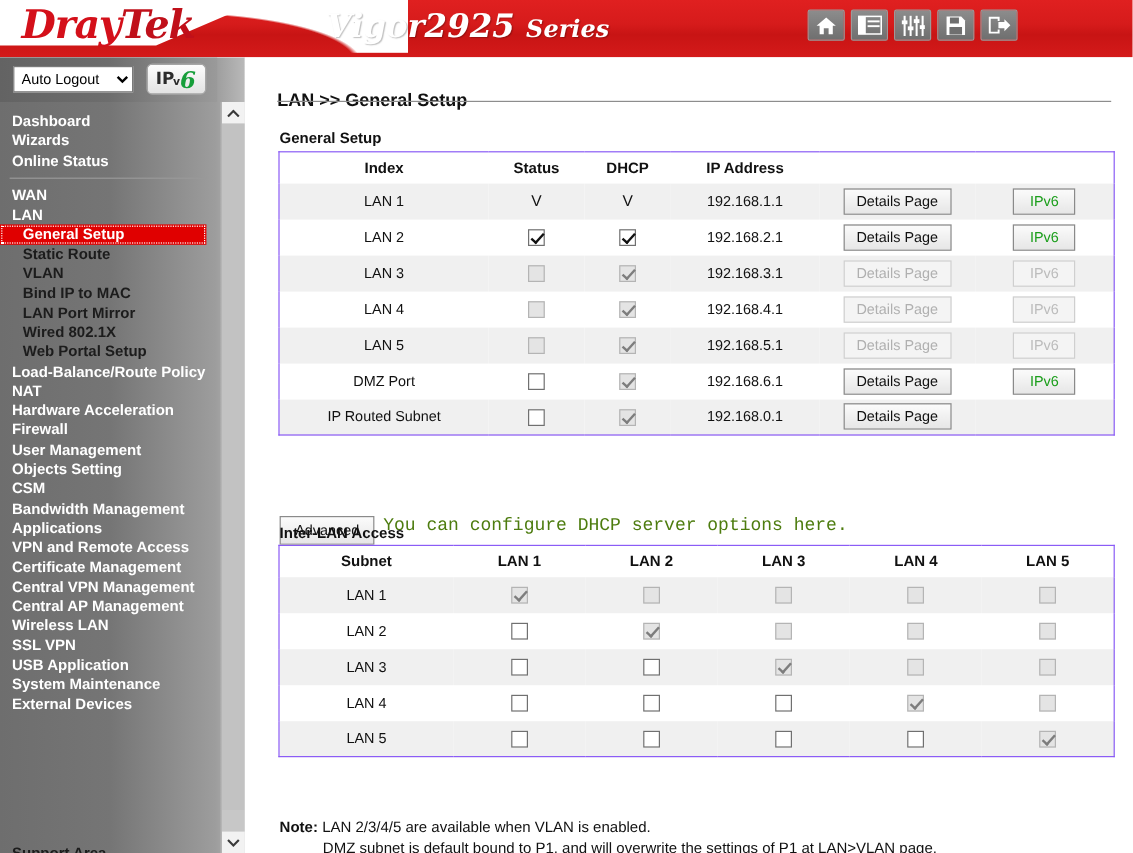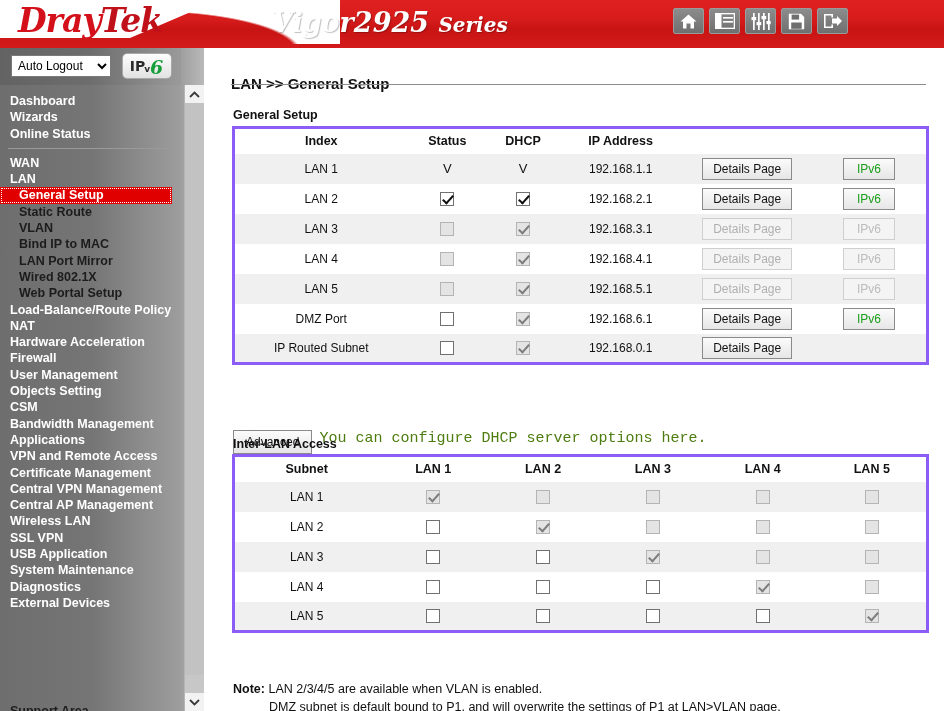--- a/index.html
+++ b/index.html
@@ -190,21 +190,21 @@
     position: absolute; left: 29px;
     font-size: 12.5px; font-weight: bold; color: #111;
     font-family: "Liberation Sans", sans-serif;
   }
   #t-general { top: 60px; }
   #t-interlan { top: 389px; }
 
   table.grid {
     position: absolute;
     border-collapse: collapse;
-    border: 3px solid #8b5cf6;
+    border: 1px solid #8b5cf6;
     background: #fff;
     font-size: 12px;
     font-family: "Liberation Sans", sans-serif;
   }
   table.grid td, table.grid th {
     border: none;
     padding: 0;
     text-align: center;
     vertical-align: middle;
     color: #111;
@@ -403,21 +403,20 @@
       <div class="m-item">Bandwidth Management</div>
       <div class="m-item">Applications</div>
       <div class="m-item">VPN and Remote Access</div>
       <div class="m-item">Certificate Management</div>
       <div class="m-item">Central VPN Management</div>
       <div class="m-item">Central AP Management</div>
       <div class="m-item">Wireless LAN</div>
       <div class="m-item">SSL VPN</div>
       <div class="m-item">USB Application</div>
       <div class="m-item">System Maintenance</div>
-      <div class="m-item">Diagnostics</div>
       <div class="m-item">External Devices</div>
     </div>
 
   <div id="support">
     <div class="dark">Support Area</div>
 
   </div>
 
   <div id="scrollbar">
     <div class="sb-btn" id="sb-up">

